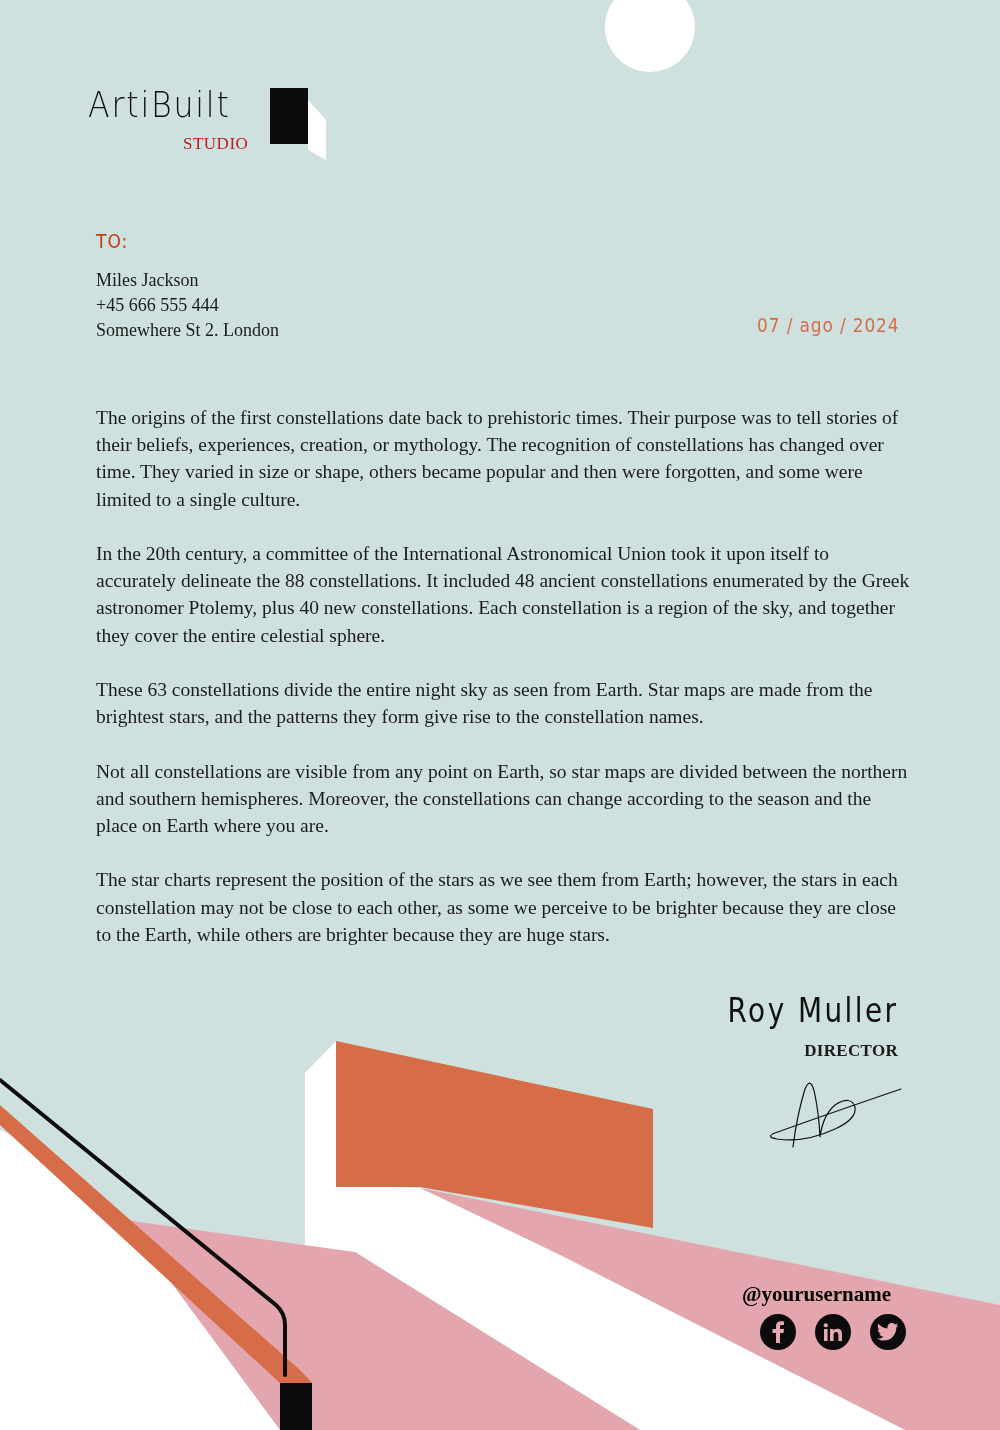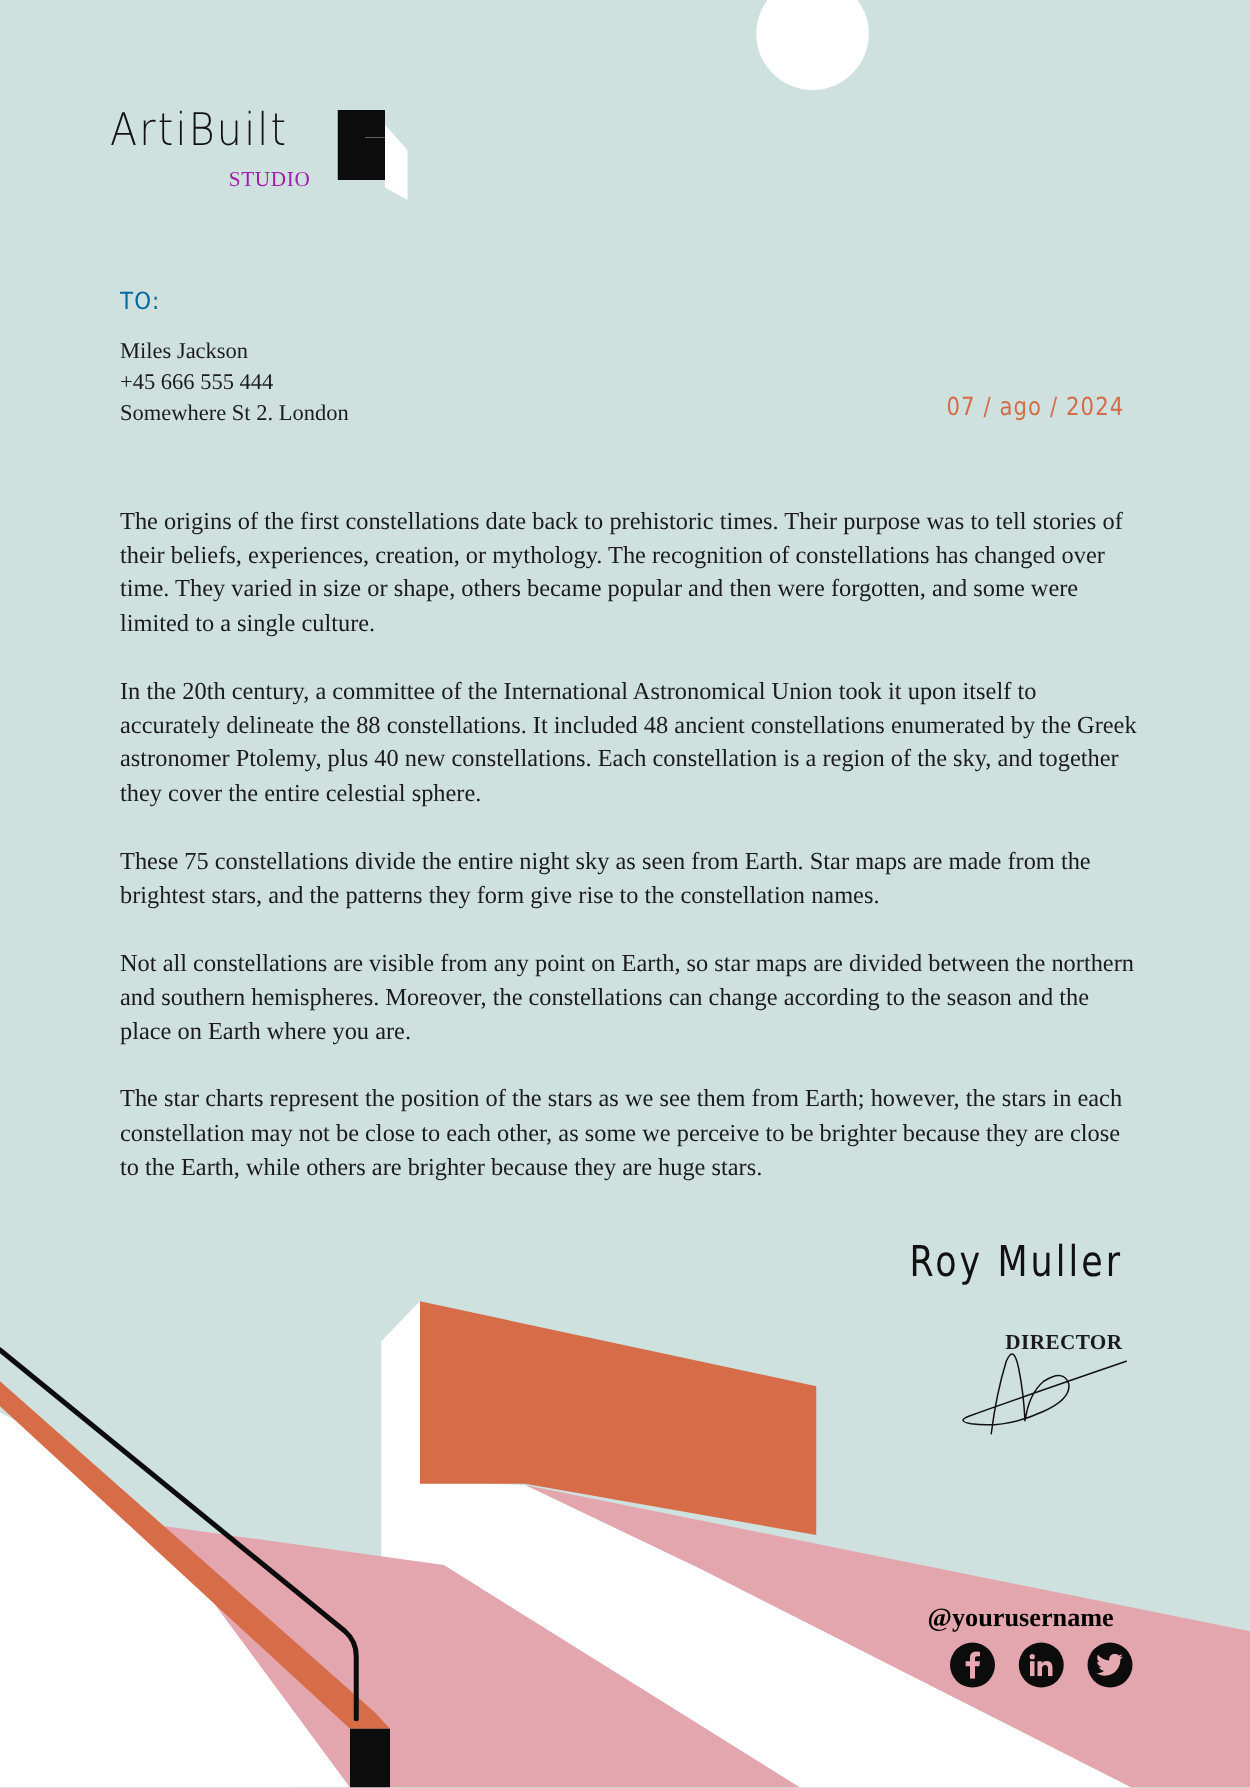--- a/index.html
+++ b/index.html
@@ -16,50 +16,50 @@
     .logo { left: 88px; top: 84px; width: 245px; height: 80px; }
     .logo-word {
       position: absolute; left: 0; top: 0;
       font-family: "DejaVu Sans", sans-serif; font-weight: 300;
       font-size: 36px; letter-spacing: 2px; color: #111;
       transform: scaleX(0.88); transform-origin: left top;
       text-transform: none;
     }
     .logo-sub {
       position: absolute; left: 95px; top: 50px;
-      font-family: "Liberation Serif", serif; font-size: 17px; letter-spacing: 0.5px; color: #a21caf;
+      font-family: "Liberation Serif", serif; font-size: 17px; letter-spacing: 0.5px; color: #b91c1c;
     }
     .logo-mark { position: absolute; left: 182px; top: 4px; }
 
     
     .to-label {
       left: 96px; top: 230px;
       font-family: "DejaVu Sans Condensed", "DejaVu Sans", sans-serif;
-      font-size: 19px; color: #0369a1; letter-spacing: 1px; font-weight: 300;
+      font-size: 19px; color: #c2410c; letter-spacing: 1px; font-weight: 300;
     }
     .recipient { left: 96px; top: 268px; font-size: 18px; line-height: 25px; font-weight: normal; }
     .recipient div { white-space: nowrap; }
 
     .date {
       right: 101px; top: 313px;
       font-family: "DejaVu Sans", sans-serif; font-size: 20px; color: #d56c48; letter-spacing: 1px;
       transform: scaleX(0.85); transform-origin: right top;
     }
 
     
     .body-text { left: 96px; top: 404px; width: 815px; font-size: 19.5px; line-height: 27.2px; }
     .body-text p { margin: 0 0 27.2px 0; }
 
     
     .signer-name {
       right: 102px; top: 990px;
       font-family: "DejaVu Sans", sans-serif; font-size: 34px; letter-spacing: 3px; color: #111;
       transform: scaleX(0.82); transform-origin: right top;
     }
-    .signer-title { right: 102px; top: 1064px; font-size: 17px; font-weight: bold; letter-spacing: 0.3px; }
+    .signer-title { right: 102px; top: 1041px; font-size: 17px; font-weight: bold; letter-spacing: 0.3px; }
     .signature { left: 765px; top: 1075px; }
 
     
     .username { left: 742px; top: 1282px; font-size: 21px; font-weight: bold; color: #000000; }
     .socials { left: 760px; top: 1314px; display: flex; gap: 19px; }
     .social-btn {
       width: 36px; height: 36px; border-radius: 50%; background: #0c0c0c; color: #e6a9b1;
       display: flex; align-items: center; justify-content: center;
       font-family: "Liberation Sans", sans-serif; font-weight: bold; cursor: pointer;
     }
@@ -106,21 +106,21 @@
   <div>Miles Jackson</div>
   <div>+45 666 555 444</div>
   <div>Somewhere St 2. London</div>
 </div>
 
 <div class="layer date">07 / ago / 2024</div>
 
 <div class="layer body-text">
   <p>The origins of the first constellations date back to prehistoric times. Their purpose was to tell stories of their beliefs, experiences, creation, or mythology. The recognition of constellations has changed over time. They varied in size or shape, others became popular and then were forgotten, and some were limited to a single culture.</p>
   <p>In the 20th century, a committee of the International Astronomical Union took it upon itself to accurately delineate the 88 constellations. It included 48 ancient constellations enumerated by the Greek astronomer Ptolemy, plus 40 new constellations. Each constellation is a region of the sky, and together they cover the entire celestial sphere.</p>
-  <p>These 75 constellations divide the entire night sky as seen from Earth. Star maps are made from the brightest stars, and the patterns they form give rise to the constellation names.</p>
+  <p>These 63 constellations divide the entire night sky as seen from Earth. Star maps are made from the brightest stars, and the patterns they form give rise to the constellation names.</p>
   <p>Not all constellations are visible from any point on Earth, so star maps are divided between the northern and southern hemispheres. Moreover, the constellations can change according to the season and the place on Earth where you are.</p>
   <p>The star charts represent the position of the stars as we see them from Earth; however, the stars in each constellation may not be close to each other, as some we perceive to be brighter because they are close to the Earth, while others are brighter because they are huge stars.</p>
 </div>
 
 <div class="layer signer-name">Roy Muller</div>
 <div class="layer signer-title">DIRECTOR</div>
 <svg class="layer signature" width="140" height="80" viewBox="0 0 140 80">
   <path d="M28,72 Q32,40 40,14 Q46,0 50,20 Q54,40 55,62 Q58,40 70,30 Q86,20 90,32 Q92,44 70,54 Q40,68 12,64 Q0,62 10,58 Q60,40 136,14" fill="none" stroke="#111" stroke-width="1.2" stroke-linecap="round"></path>
 </svg>
 

